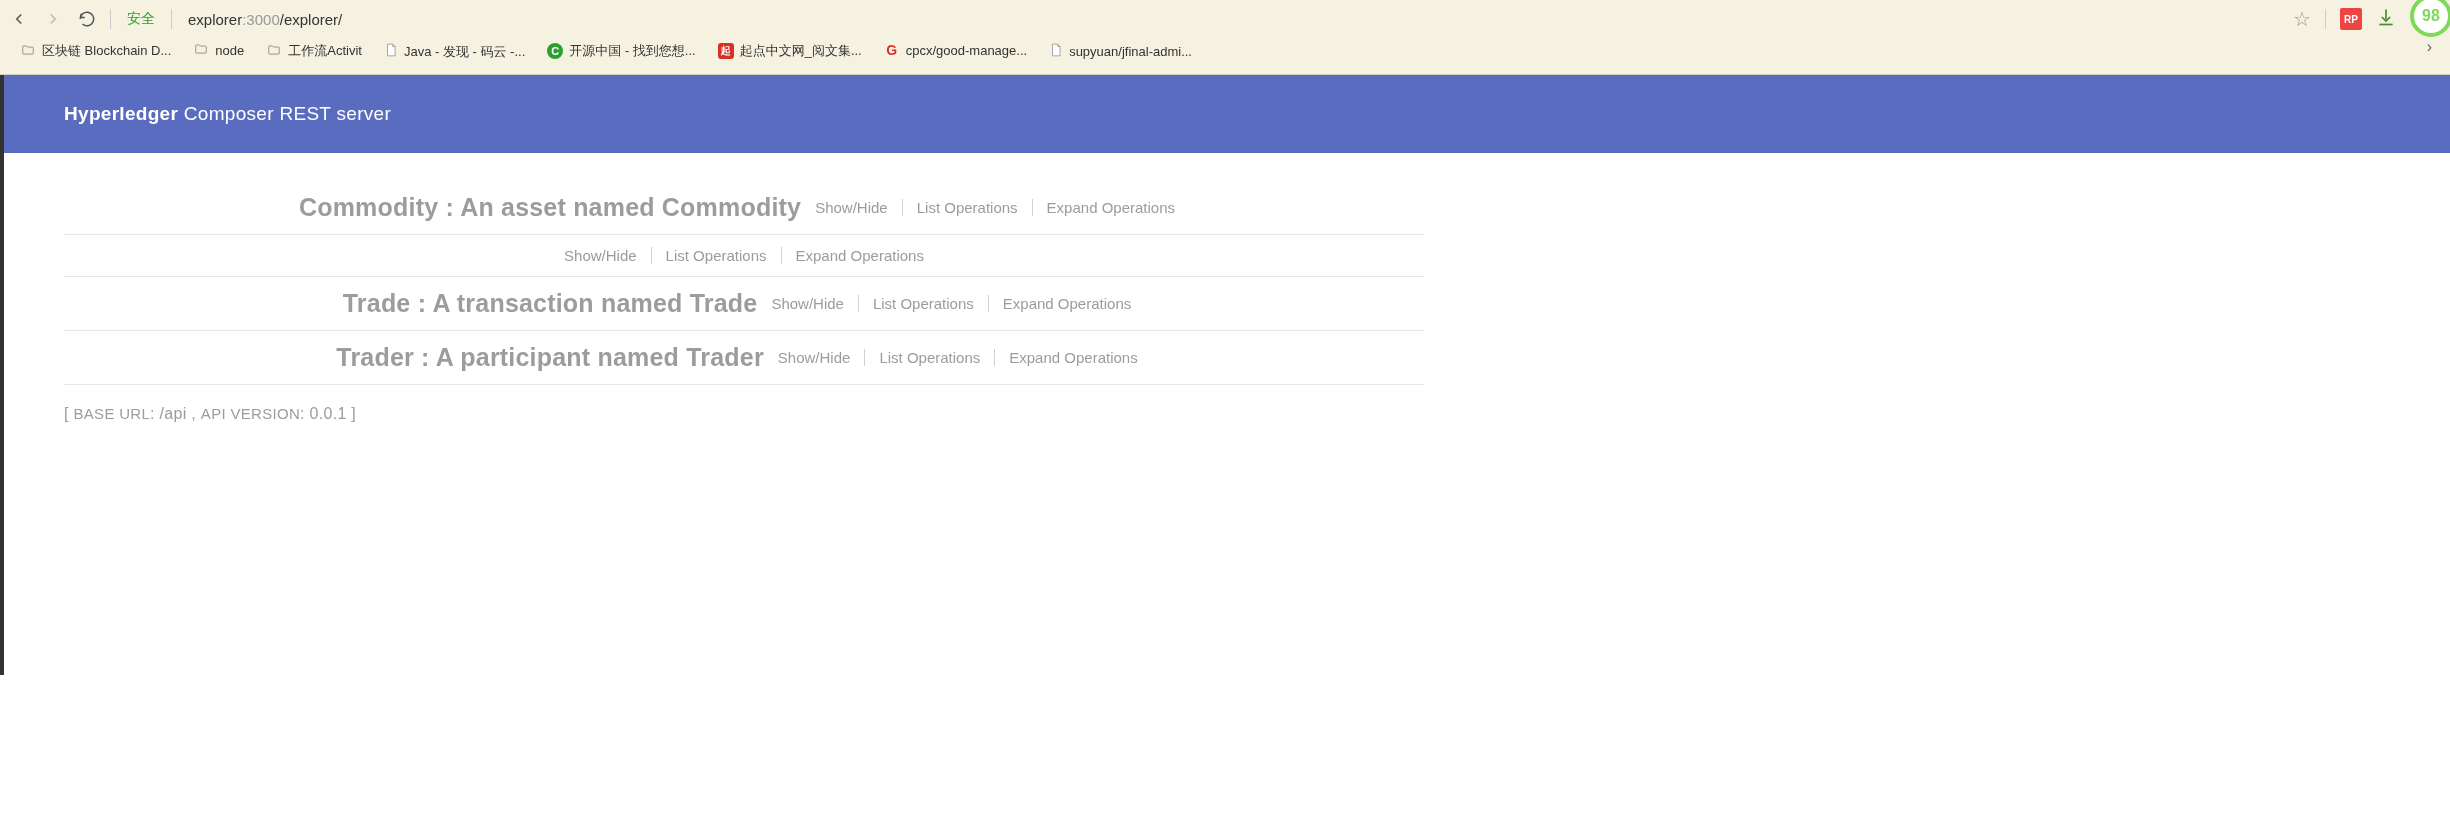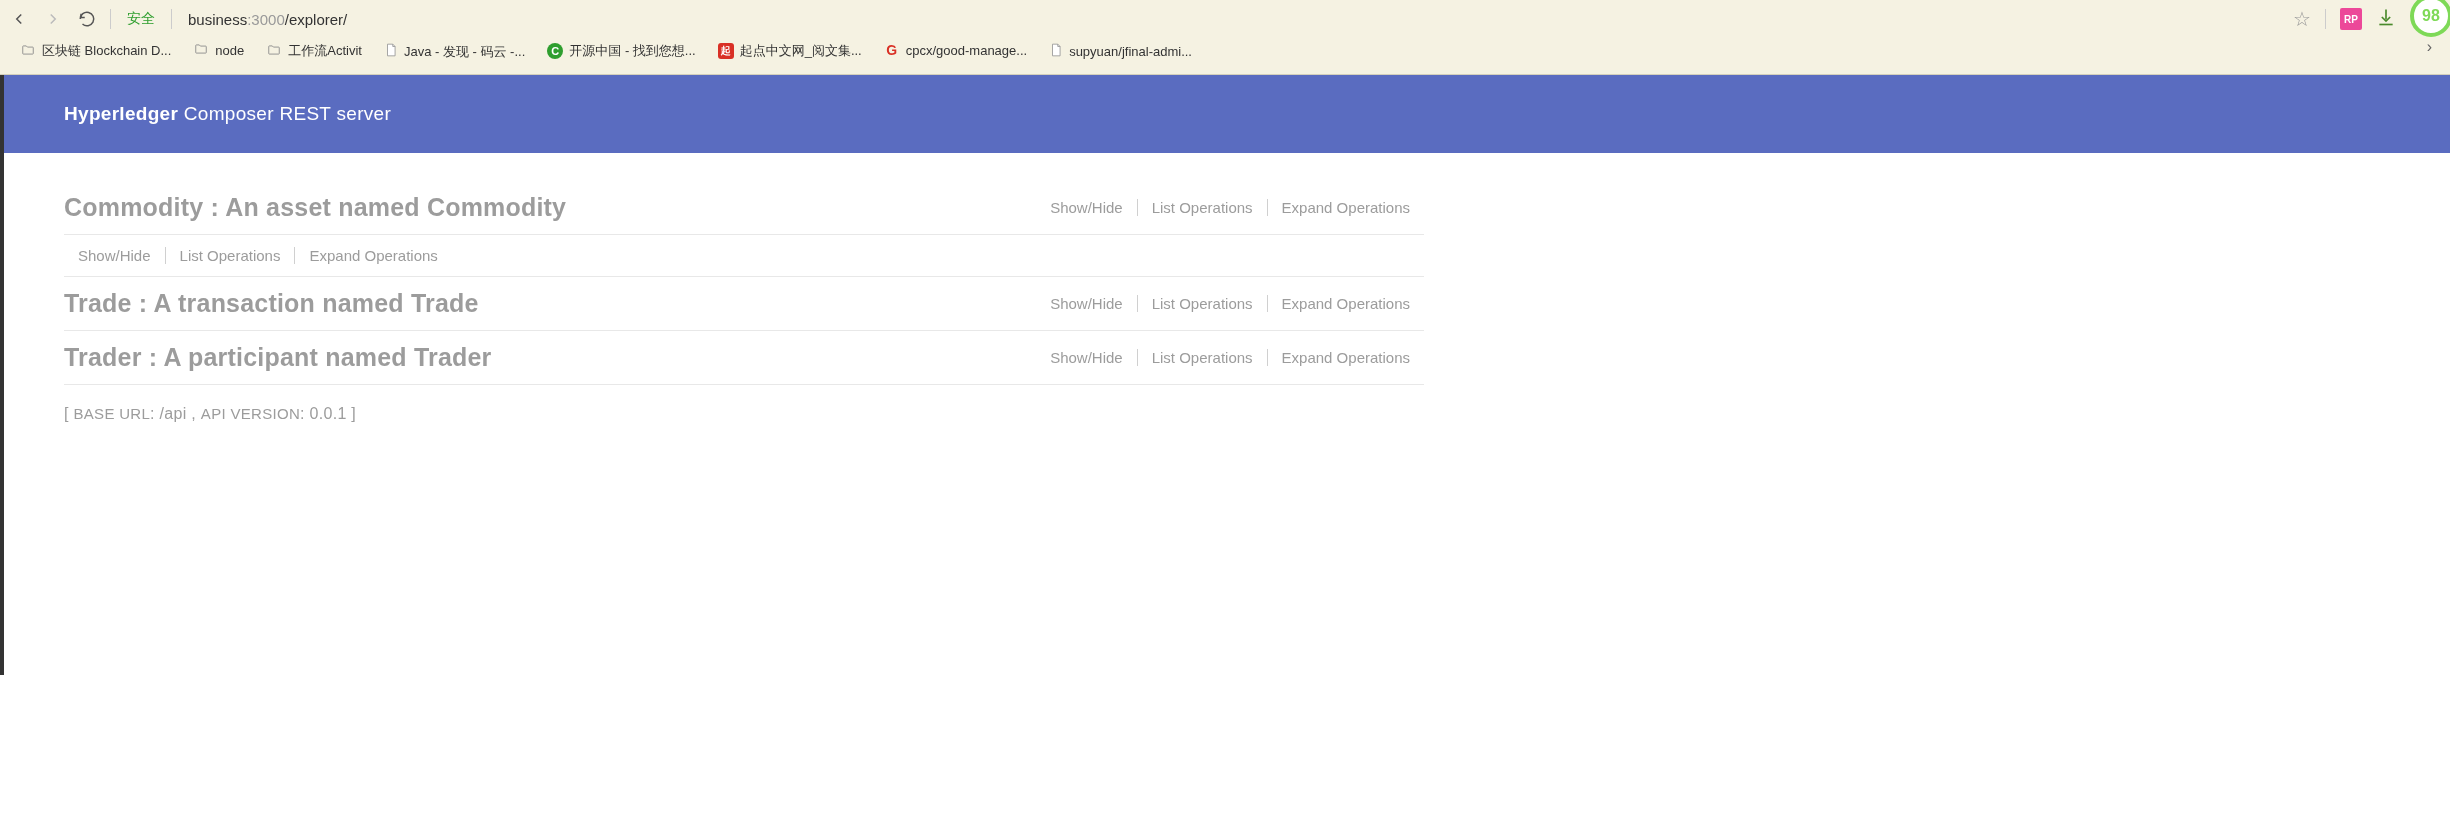--- a/index.html
+++ b/index.html
@@ -12,42 +12,42 @@
     .nav-btn.disabled { color: #bbb; }
     .refresh-btn svg { width: 18px; height: 18px; }
     .security-label { color: #2e9e2e; font-size: 14px; padding: 0 4px; }
     .divider-v { width: 1px; height: 20px; background: #ccc; }
     .url-bar { flex: 1; display: flex; align-items: center; font-size: 15px; color: #333; padding-left: 4px; }
     .url-host { color: #333; }
     .url-port { color: #999; }
     .url-path { color: #333; }
     .toolbar-right { display: flex; align-items: center; gap: 14px; margin-left: auto; padding-right: 6px; }
     .star-icon { color: #999; font-size: 20px; }
-    .rp-badge { width: 22px; height: 22px; background: #ec4899; color: #fff; font-size: 10px; font-weight: bold; display: flex; align-items: center; justify-content: center; border-radius: 2px; }
+    .rp-badge { width: 22px; height: 22px; background: #ef4444; color: #fff; font-size: 10px; font-weight: bold; display: flex; align-items: center; justify-content: center; border-radius: 2px; }
     .download-icon { color: #4a8a2c; position: relative; }
     .circle-badge { width: 42px; height: 42px; border-radius: 50%; border: 4px solid #7ed957; display: flex; align-items: center; justify-content: center; color: #7ed957; font-size: 16px; font-weight: bold; background: #fff; margin-right: -16px; margin-top: -6px; overflow: hidden; }
 
     
     .bookmarks-bar { display: flex; align-items: flex-start; height: 36px; padding: 0 12px; gap: 6px; overflow: hidden; }
     .bookmark-item { display: flex; align-items: center; gap: 6px; padding: 4px 8px; font-size: 13px; color: #333; white-space: nowrap; cursor: pointer; border-radius: 3px; }
     .folder-icon { width: 16px; height: 14px; display: inline-block; }
     .page-icon { width: 14px; height: 16px; display: inline-block; }
     .favicon-c { width: 16px; height: 16px; background: #2e9e2e; border-radius: 50%; color: #fff; font-size: 11px; font-weight: bold; display: flex; align-items: center; justify-content: center; }
     .favicon-qi { width: 16px; height: 16px; background: #d93025; border-radius: 3px; color: #fff; font-size: 10px; font-weight: bold; display: flex; align-items: center; justify-content: center; }
     .favicon-g { width: 16px; height: 16px; color: #d93025; font-size: 14px; font-weight: bold; display: flex; align-items: center; justify-content: center; }
     .bookmarks-overflow { margin-left: auto; color: #666; font-size: 16px; padding: 0 6px; cursor: pointer; }
 
     
     .page-wrap { border-left: 4px solid #333; min-height: 600px; }
     .header-banner { background: #5a6cc0; color: #fff; padding: 28px 60px; font-size: 19px; letter-spacing: 0.3px; }
     .header-banner .brand-strong { font-weight: 700; margin-top: 35px; }
     .header-banner .brand-rest { font-weight: 400; }
 
     .content { padding: 40px 60px; max-width: 1480px; }
-    .api-section { border-bottom: 1px solid #e8e8e8; padding: 12px 0; display: flex; align-items: center; justify-content: space-between; }
+    .api-section { border-bottom: 1px solid #e8e8e8; padding: 12px 0; display: flex; align-items: center; justify-content: center; }
     .api-section:first-child { padding-top: 0; }
     .api-title { font-size: 25px; font-weight: 700; color: #9c9c9c; letter-spacing: 0.2px; }
     .api-title .sep { font-weight: 700; }
     .api-actions { display: flex; align-items: center; gap: 0; font-size: 15px; color: #9c9c9c; }
     .api-action { padding: 0 14px; cursor: pointer; }
     .api-action + .api-action { border-left: 1px solid #d0d0d0; }
 
     .footer-info { margin-top: 20px; font-size: 16px; color: #9c9c9c; letter-spacing: 0.3px; }
     .footer-info .small-caps { font-variant: small-caps; font-size: 15px; }
   </style>
@@ -70,21 +70,21 @@
       <svg viewBox="0 0 24 24" fill="none" stroke="#555" stroke-width="2">
           <path d="M3 12a9 9 0 1 1 3 6.7"></path>
           <polyline points="3 18 3 12 9 12" stroke="none"></polyline>
           <path d="M4 5v5h5"></path>
         </svg>
     </div>
     <div class="divider-v"></div>
     <span class="security-label">安全</span>
     <div class="divider-v"></div>
     <div class="url-bar">
-      <span class="url-host">business</span>
+      <span class="url-host">explorer</span>
         <span class="url-port">:3000</span>
         <span class="url-path">/explorer/</span>
     </div>
     <div class="toolbar-right">
       <span class="star-icon">☆</span>
       <div class="divider-v"></div>
       <div class="rp-badge">RP</div>
       <span class="download-icon">
         <svg width="20" height="20" viewBox="0 0 24 24" fill="none" stroke="#4a8a2c" stroke-width="2">
             <path d="M12 3v12"></path>

